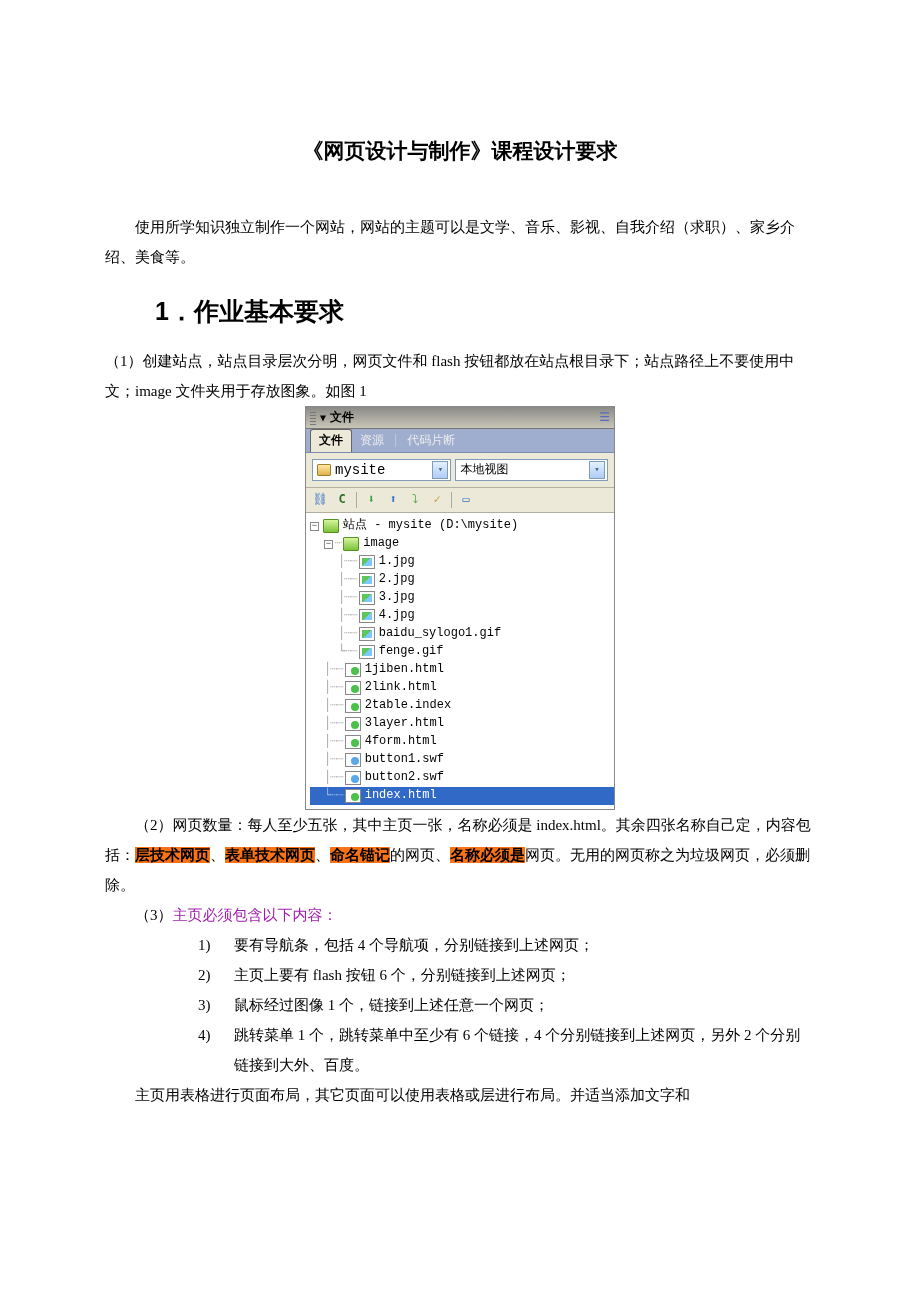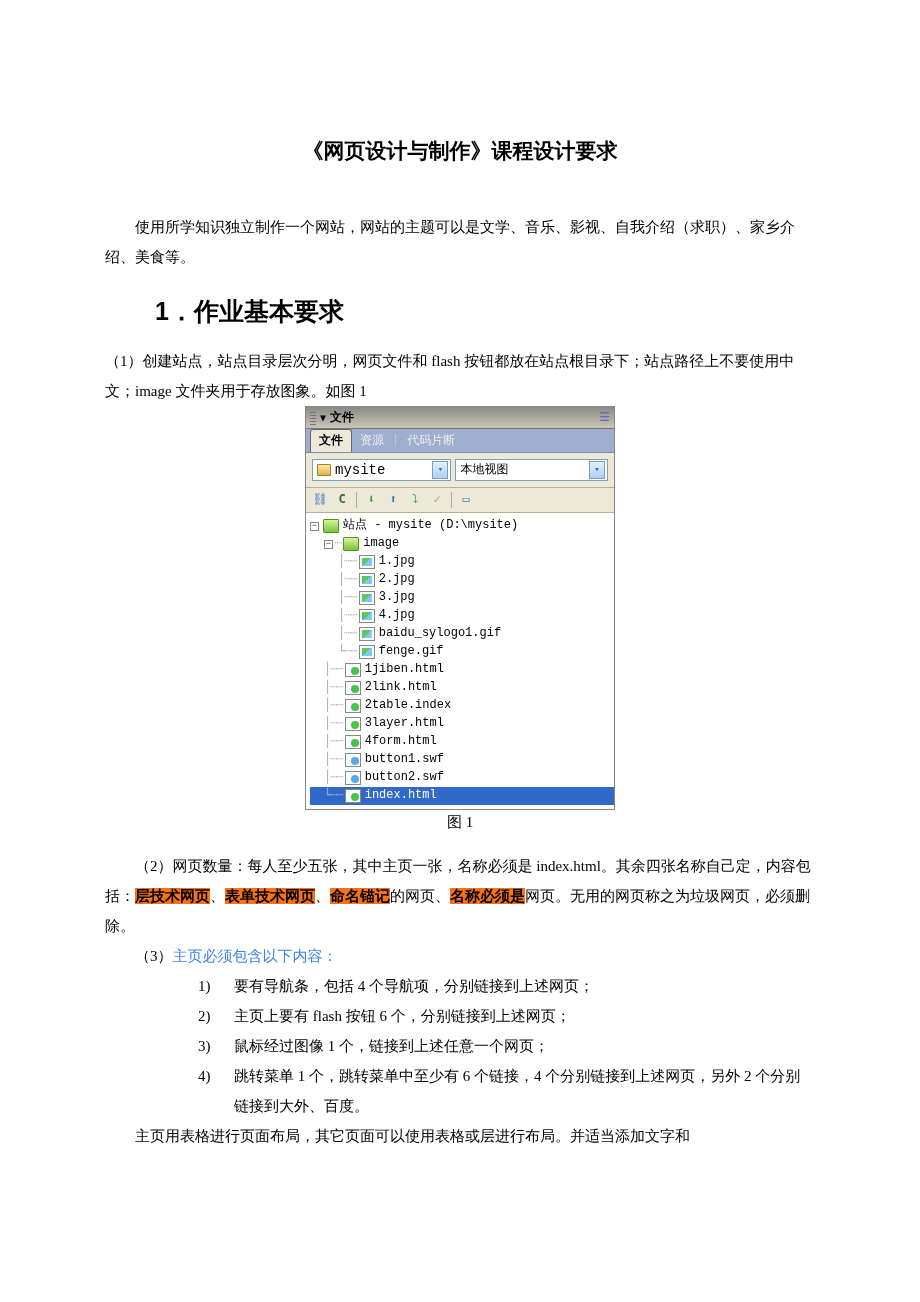--- a/index.html
+++ b/index.html
@@ -25,21 +25,21 @@
   }
   .heading {
     text-indent: 2em;
     font-family: "SimHei", "黑体", sans-serif;
     font-size: 25px;
     font-weight: bold;
     margin: 14px 0 10px 0;
   }
   .mono { font-family: "Courier New", monospace; font-size: 14px; }
   .hl { background: #f97316; font-weight: bold; }
-  .red { color: #3b82f6; }
+  .red { color: #a21caf; }
 
   
   .figure-wrap {
     width: 310px;
     margin: 0 auto;
   }
   .panel {
     width: 310px;
     border: 1px solid #888;
     background: #ECE9D8;
@@ -299,21 +299,20 @@
           <span>button2.swf</span>
         </div>
 
       <div class="tree-row sel" style="padding-left:14px">
         <span class="lines" style="color:#9BB7E8">└┈┈</span>
           <span class="ico html"></span>
           <span>index.html</span>
         </div>
     </div>
   </div>
-  <div class="caption">图 1</div>
 </div>
 
 <p>
   <span style="display:inline-block;width:2em"></span><span>（2）网页数量：每人至少五张，其中主页一张，名称必须是 index.html。其余四张名称自己定，内容包括：</span><span class="hl">层技术网页</span><span>、</span><span class="hl">表单技术网页</span><span>、</span><span class="hl">命名锚记</span><span>的网页、</span><span class="hl">名称必须是</span><span>网页。无用的网页称之为垃圾网页，必须删除。</span>
 </p>
 
 <p>
   <span style="display:inline-block;width:2em"></span><span>（3）</span><span class="red">主页必须包含以下内容：</span>
 </p>
 

